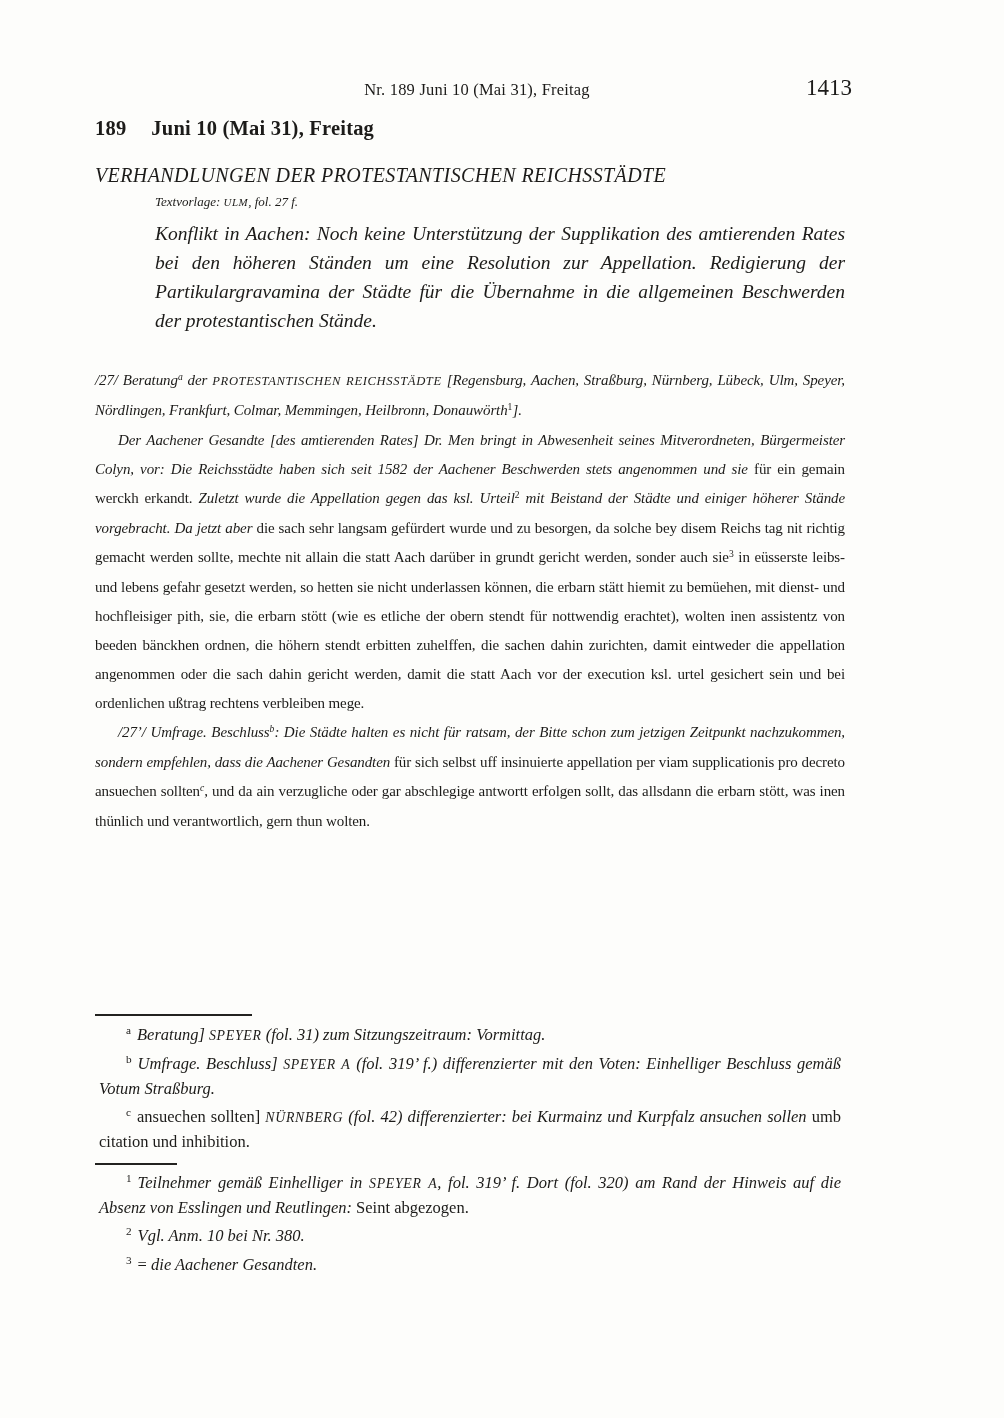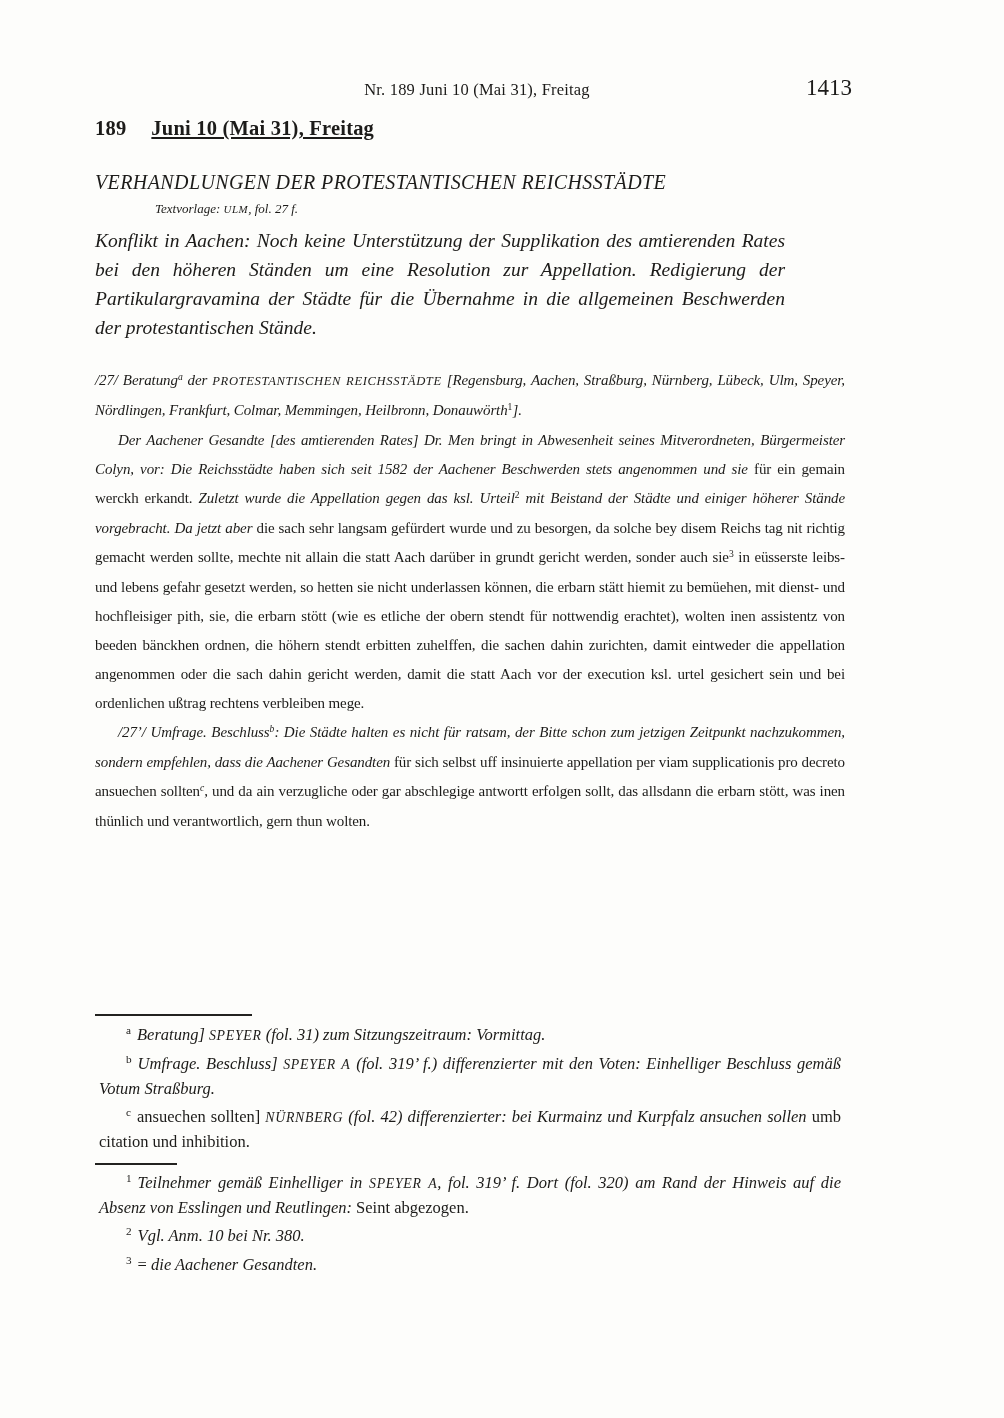--- a/index.html
+++ b/index.html
@@ -12,28 +12,28 @@
   }
   .page { position: relative; width: 1004px; height: 1418px; overflow: hidden; background: #fdfdfb; }
 
   
   .running-header { position: absolute; top: 80px; left: 102px; width: 750px; }
   .rh-text { text-align: center; font-size: 16.5px; letter-spacing: 0.2px; }
   .page-number { position: absolute; right: 0; top: -5px; font-size: 23px; }
 
   
   .entry-heading { position: absolute; top: 117px; left: 95px; margin: 0;
-    font-size: 20.5px; font-weight: bold; letter-spacing: 0.2px; text-decoration: underline; }
+    font-size: 20.5px; font-weight: bold; letter-spacing: 0.2px; }
   .entry-number { display: inline-block; margin-right: 25px; }
 
   
-  .doc-head { position: absolute; top: 171px; left: 95px; width: 750px; }
+  .doc-head { position: absolute; top: 164px; left: 95px; width: 750px; }
   .doc-title { font-size: 20px; letter-spacing: 0.4px; }
   .source-line { margin-top: 7px; margin-left: 60px; font-size: 13px; }
-  .summary { margin-top: 9px; width: 690px;
+  .summary { margin-top: 9px; margin-left: 60px; width: 690px;
     font-size: 19.5px; line-height: 29px; text-align: justify; }
 
   
   .body-text { position: absolute; top: 366px; left: 95px; width: 750px;
     font-size: 15px; line-height: 29px; text-align: justify;
     letter-spacing: -0.1px; }
   .para { margin: 0; }
   .para.indent { text-indent: 23px; }
 
   

